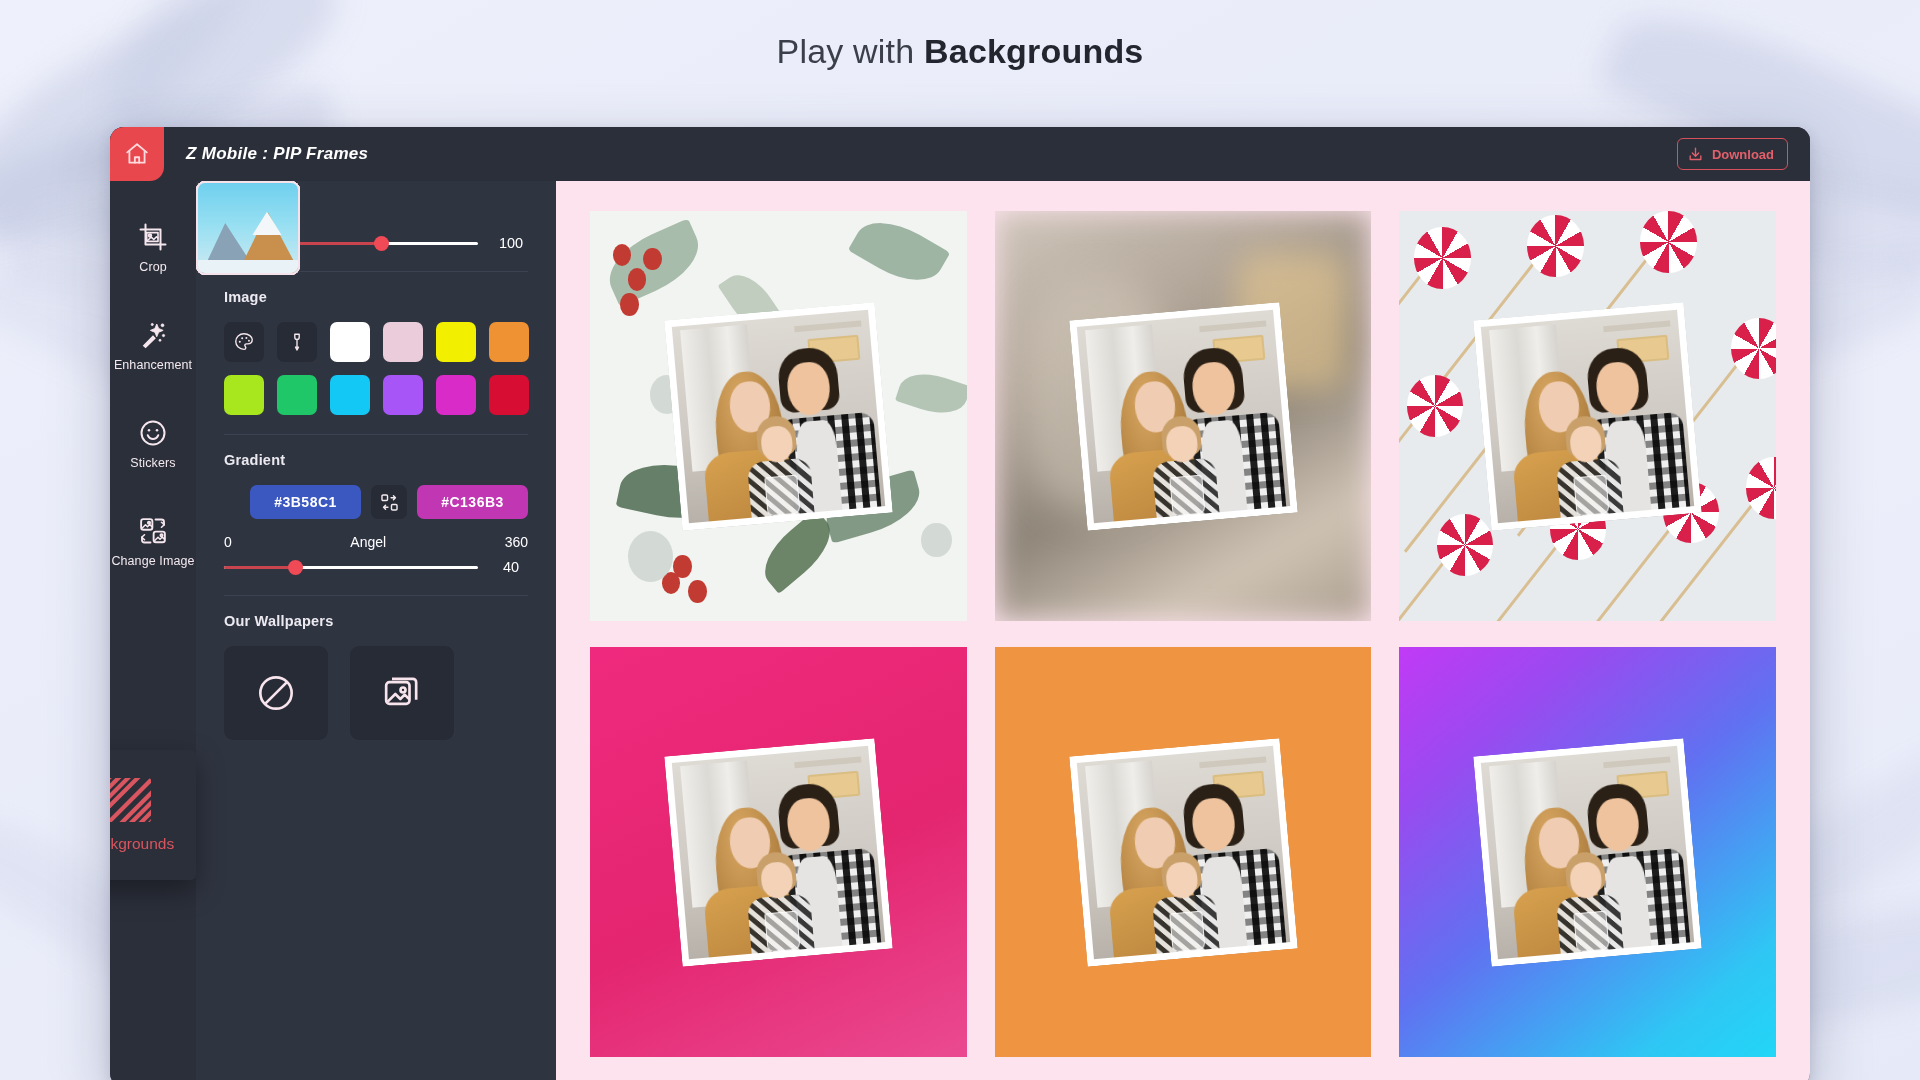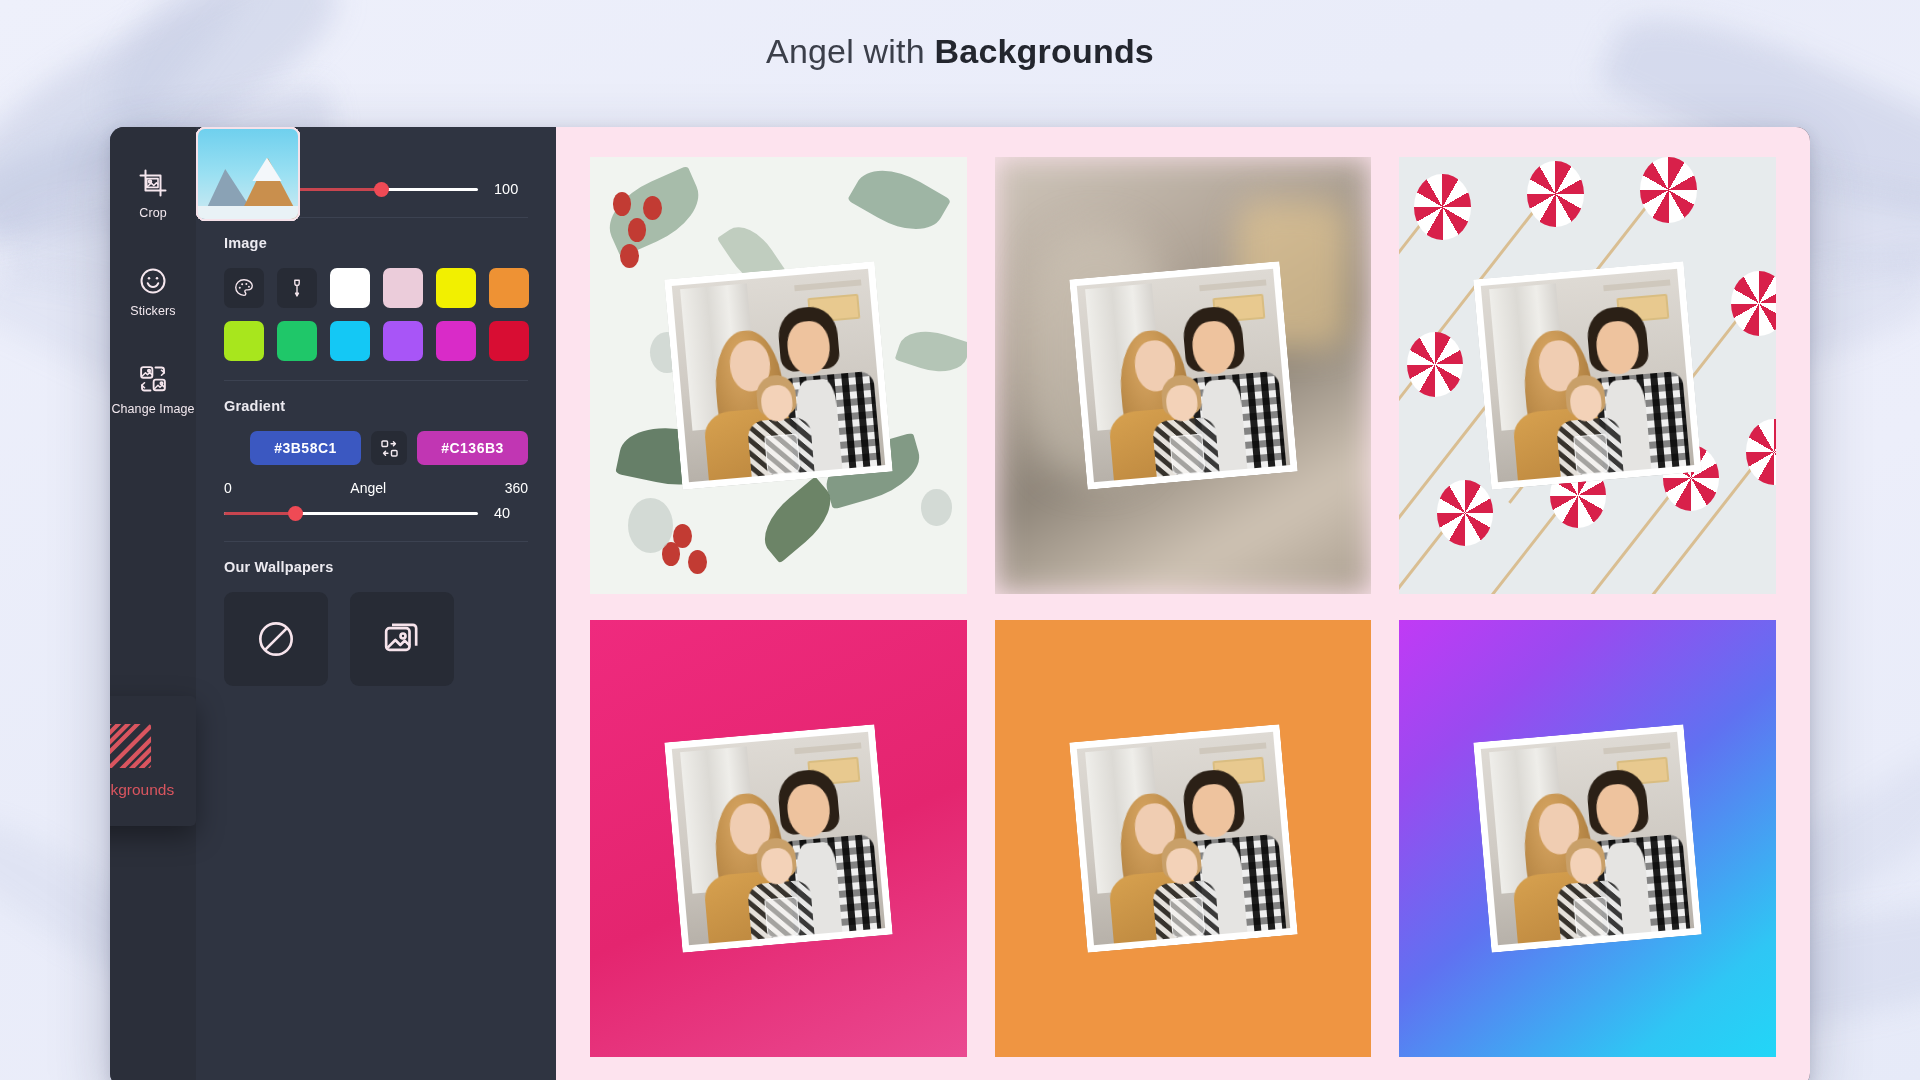--- a/index.html
+++ b/index.html
@@ -178,21 +178,21 @@
   }
   .slider .fill {
     position: absolute; top: 8px; left: 0;
     height: 2.5px; background: #c8454f; border-radius: 2px;
   }
   .slider .knob {
     position: absolute; top: 2px;
     width: 15px; height: 15px; margin-left: -7px;
     background: #ef4a55; border-radius: 50%;
   }
-  .slider-val { color: #ffffff; font-size: 14.5px; min-width: 34px; text-align: left; }
+  .slider-val { color: #ffffff; font-size: 14.5px; min-width: 34px; text-align: center; }
 
   
   .swatch-grid {
     display: grid;
     grid-template-columns: repeat(6, 40px);
     gap: 13px 13px;
   }
   .swatch {
     width: 40px; height: 40px;
     border-radius: 7px;
@@ -338,41 +338,70 @@
     <div class="frond f6"></div>
   <div class="frond f7"></div>
     <div class="frond f8"></div>
     <div class="frond f9"></div>
   <div class="frond f10"></div>
     <div class="frond f11"></div>
     <div class="frond f12"></div>
 </div>
 
 <div class="page-title">
-  <span>Angel with </span><span class="strong">Backgrounds</span>
+  <span>Play with </span><span class="strong">Backgrounds</span>
 </div>
 
 <div class="app-window">
 
+  <div class="titlebar">
+    <div class="home-btn">
+      <svg viewBox="0 0 24 24" fill="none" stroke="#ffd9db" stroke-width="1.7" stroke-linecap="round" stroke-linejoin="round">
+        <path d="M3 10.5 12 3l9 7.5"></path>
+        <path d="M5 9.5V20h14V9.5"></path>
+        <path d="M10 20v-5h4v5"></path>
+      </svg>
+    </div>
+    <div class="app-title">Z Mobile : PIP Frames</div>
+    <div class="download-btn">
+      <svg viewBox="0 0 24 24" fill="none" stroke="#e3606b" stroke-width="1.9" stroke-linecap="round" stroke-linejoin="round">
+        <path d="M12 3v11"></path>
+          <path d="M7.5 10 12 14.5 16.5 10"></path>
+        <path d="M4.5 14v5h15v-5"></path>
+      </svg>
+      <span>Download</span>
+    </div>
+  </div>
 
   <div class="app-body">
 
     <div class="tool-rail">
 
       <div class="tool-item">
         <svg viewBox="0 0 24 24" fill="none" stroke="#f6e7ee" stroke-width="1.6" stroke-linecap="round" stroke-linejoin="round">
           <path d="M6 2v16h16"></path>
             <path d="M2 6h16v16"></path>
           <path d="M7 8.5h9v7H7z" stroke-width="1.3"></path>
           <circle cx="9.6" cy="10.8" r="1"></circle>
           <path d="M7.4 15 10.6 12l2 2 2.2-2.2 1 1" stroke-width="1.3"></path>
         </svg>
         <span class="lbl">Crop</span>
       </div>
 
+      <div class="tool-item">
+        <svg viewBox="0 0 24 24" fill="#f6e7ee" stroke="#f6e7ee" stroke-width="0.7">
+          <path d="M15 3.2l1.5 3.6 3.6 1.5-3.6 1.5L15 13.4l-1.5-3.6L9.9 8.3l3.6-1.5z"></path>
+          <path d="M4.5 20.5 12 13l1.6 1.6L6.1 22z" stroke-width="1"></path>
+          <circle cx="19.6" cy="4.2" r="1.1"></circle>
+            <circle cx="20.4" cy="12.4" r="0.9"></circle>
+          <circle cx="11.4" cy="3.6" r="0.85"></circle>
+            <circle cx="17.6" cy="16.2" r="0.8"></circle>
+        </svg>
+        <span class="lbl">Enhancement</span>
+      </div>
 
 
 
 
       <div class="tool-item">
         <svg viewBox="0 0 24 24" fill="none" stroke="#f6e7ee" stroke-width="1.6" stroke-linecap="round">
           <circle cx="12" cy="12" r="9.2"></circle>
           <circle cx="8.8" cy="9.8" r="1" fill="#f6e7ee" stroke="none"></circle>
           <circle cx="15.2" cy="9.8" r="1" fill="#f6e7ee" stroke="none"></circle>
           <path d="M7.8 13.8c1 2 2.4 3 4.2 3s3.2-1 4.2-3"></path>

